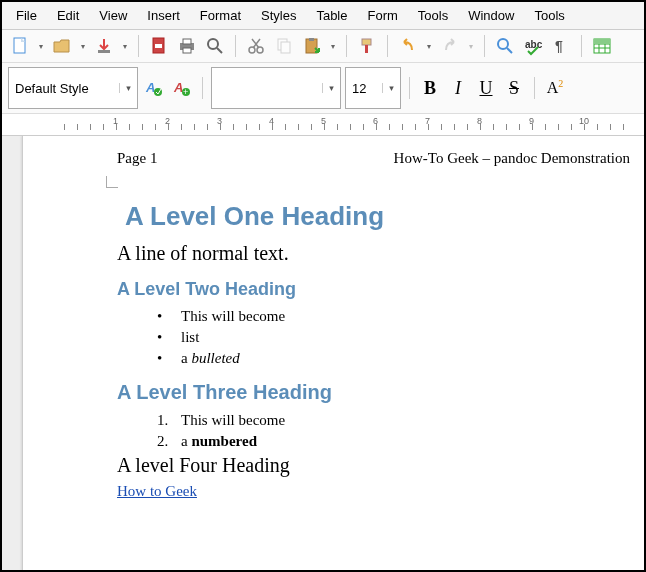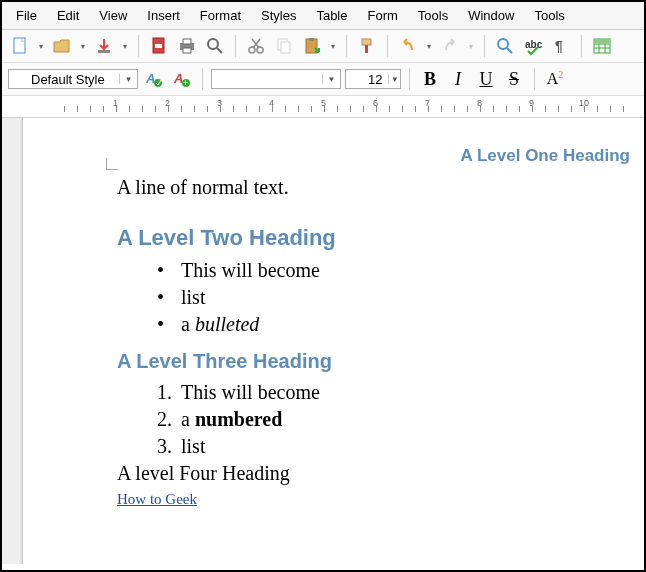--- a/index.html
+++ b/index.html
@@ -7,46 +7,46 @@
 
 .menubar { display: flex; gap: 0; padding: 2px 4px; background: #f5f5f5; border-bottom: 1px solid #ccc; }
 .menubar span { padding: 4px 10px; cursor: default; }
 
 .toolbar1, .toolbar2 { display: flex; align-items: center; gap: 4px; padding: 4px 6px; background: #fafafa; border-bottom: 1px solid #ddd; }
 .tb-btn { width: 24px; height: 24px; display: flex; align-items: center; justify-content: center; border-radius: 2px; }
 .tb-btn svg { width: 20px; height: 20px; }
 .drop-arrow { width: 10px; display:flex; align-items:center; justify-content:center; color:#666; font-size:8px; }
 .sep { width: 1px; height: 22px; background: #ccc; margin: 0 4px; }
 
-.style-select { display:flex; align-items:center; border:1px solid #aaa; height:20px; background:#fff;padding-left:16px; }
+.style-select { display:flex; align-items:center; border:1px solid #aaa; height:42px; background:#fff; }
 .style-select input, .style-select span.val { border:none; outline:none; padding:0 6px; font-size:13px; background:transparent; }
 .style-select .dd { width:18px; text-align:center; border-left:1px solid #ccc; color:#555; font-size:9px; }
 
 .bold { font-weight:bold; font-family:serif; font-size:18px; }
 .italic { font-style:italic; font-family:serif; font-size:18px; }
 .under { text-decoration:underline; font-family:serif; font-size:18px; }
 .strike { text-decoration:line-through; font-family:serif; font-size:18px; }
 
 .ruler { height: 22px; background: #fff; border-bottom: 1px solid #ccc; position:relative; overflow:hidden; font-size:9px; color:#666; }
 .ruler .ticks { position:absolute; left:20px; top:0; right:0; height:100%; }
 .ruler .tick { position:absolute; top:10px; width:1px; height:6px; background:#888; }
 .ruler .ticklbl { position:absolute; top:2px; }
 
 .doc-area { background: #eee; height: calc(572px - 126px); overflow:hidden; position:relative; }
 .page { background:#fff; margin: 0 0 0 20px; padding: 14px 0 0 0; min-height:100%; border-left:1px solid #ccc; box-shadow: -1px 0 2px rgba(0,0,0,0.1); }
 .page-inner { padding: 0 14px 0 94px; }
 .header-line { display:flex; justify-content:space-between; font-family:"Liberation Serif","Times New Roman",serif; font-size:15px; padding: 0 14px 0 94px; margin-bottom: 34px; }
 .page-corner { position:absolute; left:104px; top:40px; width:12px; height:12px; border-left:1px solid #aaa; border-bottom:1px solid #aaa; }
 
 .h1,.h2,.h3 { color:#5b8db8; font-family:sans-serif; font-weight:bold; }
-.h1 { font-size:17px; margin: 14px 0 10px 8px; text-align: right; }
-.h2 { font-size:22px; margin: 26px 0 8px 0; }
+.h1 { font-size:26px; margin: 14px 0 10px 8px; }
+.h2 { font-size:18px; margin: 14px 0 8px 0; }
 .h3 { font-size:20px; margin: 14px 0 8px 0; }
 .body-text { font-family:"Liberation Serif","Times New Roman",serif; font-size:20px; margin-bottom:6px; }
-.ul-item, .ol-item { font-family:"Liberation Serif","Times New Roman",serif; font-size:20px; padding-left: 40px; margin:4px 0; }
+.ul-item, .ol-item { font-family:"Liberation Serif","Times New Roman",serif; font-size:15px; padding-left: 40px; margin:4px 0; }
 .ul-item .bullet { display:inline-block; width:24px; }
 .ol-item .num { display:inline-block; width:24px; }
 .link { color:#1a4db3; text-decoration:underline; font-family:"Liberation Serif","Times New Roman",serif; font-size:15px; }
 .ital { font-style:italic; }
 .bld { font-weight:bold; }
 </style>
 </head>
 <body>
 
 <div class="menubar">
@@ -274,29 +274,32 @@
       <div class="ticklbl" style="left: 639px; text-align: right;">11</div>
       <div class="tick" style="left: 562px;"></div>
       <div class="tick" style="left: 575px;"></div>
       <div class="tick" style="left: 588px;"></div>
       <div class="tick" style="left: 601px;"></div>
     </div>
 </div>
 
 <div class="doc-area">
   <div class="page">
+    <div class="header-line">
+      <span>Page 1</span>
+      <span>How-To Geek – pandoc Demonstration</span>
+    </div>
     <div class="page-corner"></div>
     <div class="page-inner">
       <div class="h1">A Level One Heading</div>
       <div class="body-text">A line of normal text.</div>
       <div class="h2">A Level Two Heading</div>
       <div class="ul-item"><span class="bullet">•</span><span>This will become</span><span class="ital"></span><span></span></div>
       <div class="ul-item"><span class="bullet">•</span><span>list</span><span class="ital"></span><span></span></div>
       <div class="ul-item"><span class="bullet">•</span><span>a </span><span class="ital">bulleted</span><span></span></div>
       <div class="h3">A Level Three Heading</div>
       <div class="ol-item"><span class="num">1.</span><span>This will become</span><span class="bld"></span><span></span></div>
       <div class="ol-item"><span class="num">2.</span><span>a </span><span class="bld">numbered</span><span></span></div>
-      <div class="ol-item"><span class="num">3.</span><span>list</span><span class="bld"></span><span></span></div>
       <div class="body-text">A level Four Heading</div>
       <a href="#" class="link">How to Geek</a>
     </div>
   </div>
 </div>
 
 </body></html>

